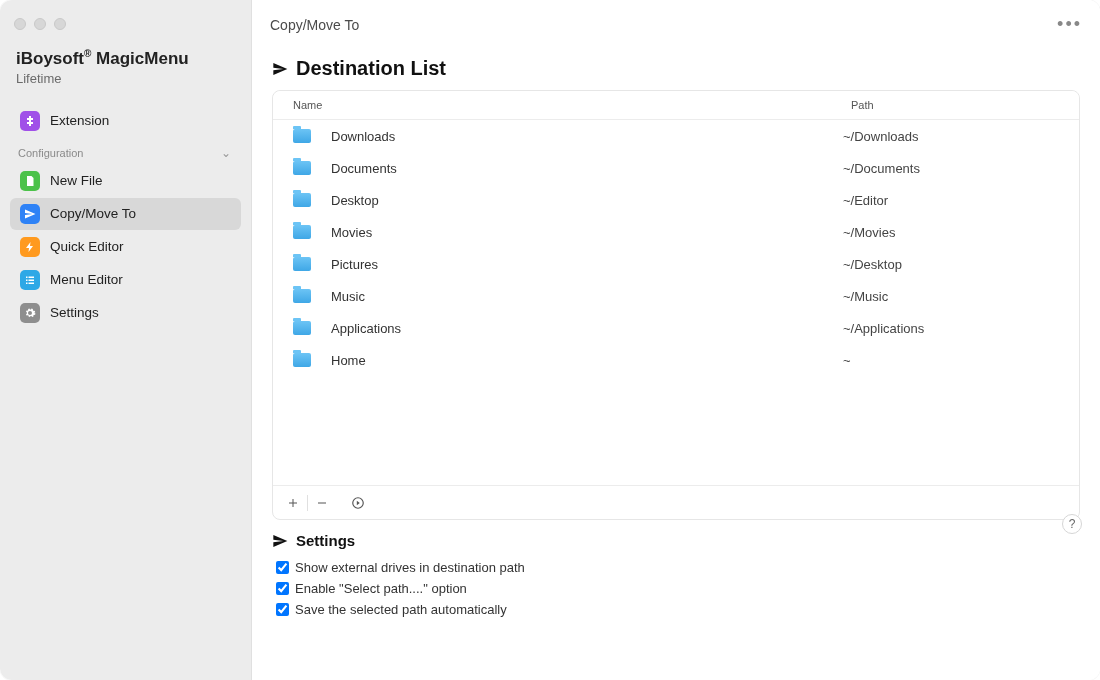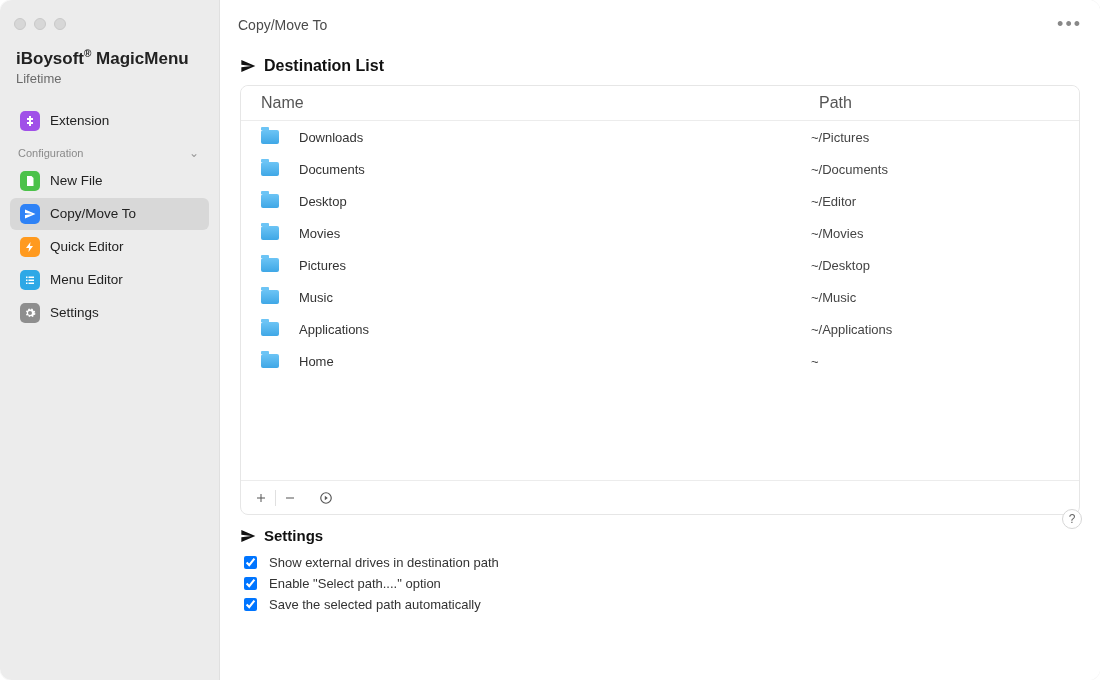--- a/index.html
+++ b/index.html
@@ -14,21 +14,21 @@
     width: 1100px;
     height: 680px;
     display: flex;
     background: #fff;
     border-radius: 12px;
     box-shadow: 0 0 0 1px rgba(0,0,0,0.03);
     overflow: hidden;
   }
   
   .sidebar {
-    width: 220px;
+    width: 252px;
     background: #ececec;
     border-right: 1px solid #e0e0e0;
     display: flex;
     flex-direction: column;
     padding-top: 8px;
   }
   .traffic-lights {
     display: flex;
     gap: 8px;
     padding: 10px 14px 18px 14px;
@@ -105,37 +105,37 @@
     color: #888;
     font-size: 18px;
     letter-spacing: 2px;
     cursor: pointer;
   }
   .section-title {
     display: flex;
     align-items: center;
     gap: 8px;
     padding: 14px 20px 10px 20px;
-    font-size: 16px;
+    font-size: 20px;
     font-weight: 700;
     color: #111;
   }
   .section-title svg { width: 16px; height: 16px; }
   .table-wrap {
     margin: 0 20px;
     border: 1px solid #e6e6e6;
     border-radius: 8px;
     background: #fff;
     display: flex;
     flex-direction: column;
     height: 430px;
   }
   .thead {
     display: flex;
-    font-size: 16px;
+    font-size: 11px;
     color: #555;
     border-bottom: 1px solid #ececec;
     background: #fff;
     border-radius: 8px 8px 0 0;
   }
   .thead .col-name { flex: 0 0 570px; padding: 8px 8px 8px 20px; }
   .thead .col-path { flex: 1; padding: 8px 8px 8px 8px; }
   .tbody { flex: 1; overflow: auto; }
   .trow {
     display: flex;
@@ -200,21 +200,21 @@
     display: flex; align-items: center; justify-content: center;
     cursor: pointer;
   }
   .settings-title {
     display: flex; align-items: center; gap: 8px;
     font-size: 15px; font-weight: 700; color: #111;
     margin-bottom: 8px;
   }
   .settings-title svg { width: 16px; height: 16px; }
   .check-row {
-    display: flex; align-items: center; gap: 12px;
+    display: flex; align-items: center; gap: 6px;
     font-size: 13px; color: #333;
     padding: 3px 0 3px 4px;
   }
   .check-row input { width: 13px; height: 13px; }
 </style>
 </head>
 <body>
 
 <div class="window">
 
@@ -306,21 +306,21 @@
       <div class="thead">
         <div class="col-name">Name</div>
         <div class="col-path">Path</div>
       </div>
       <div class="tbody" id="dest-rows">
           <div class="trow">
             <div class="col-name">
               <span class="folder-icon"></span>
               <span>Downloads</span>
             </div>
-            <div class="col-path">~/Pictures</div>
+            <div class="col-path">~/Downloads</div>
           </div>
           <div class="trow">
             <div class="col-name">
               <span class="folder-icon"></span>
               <span>Documents</span>
             </div>
             <div class="col-path">~/Documents</div>
           </div>
           <div class="trow">
             <div class="col-name">

